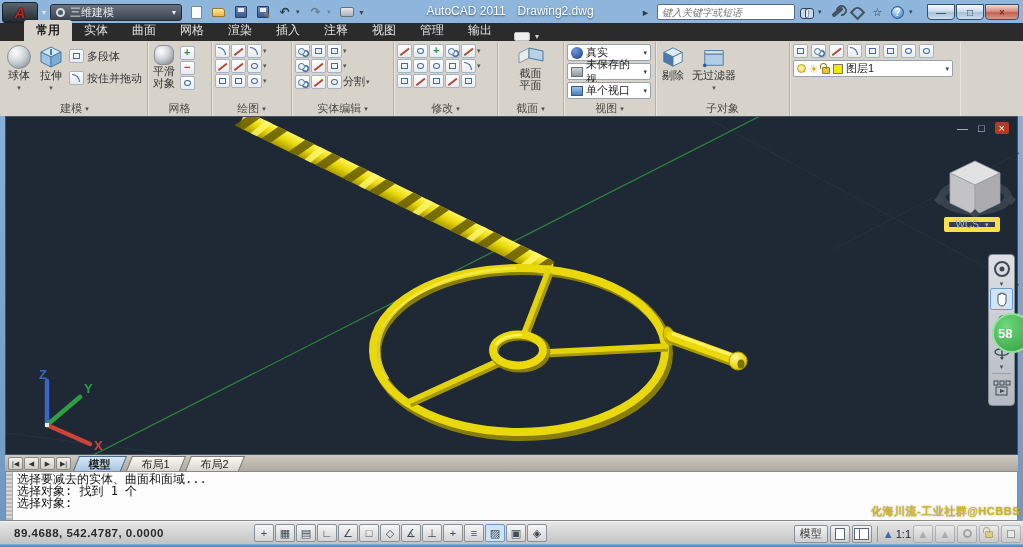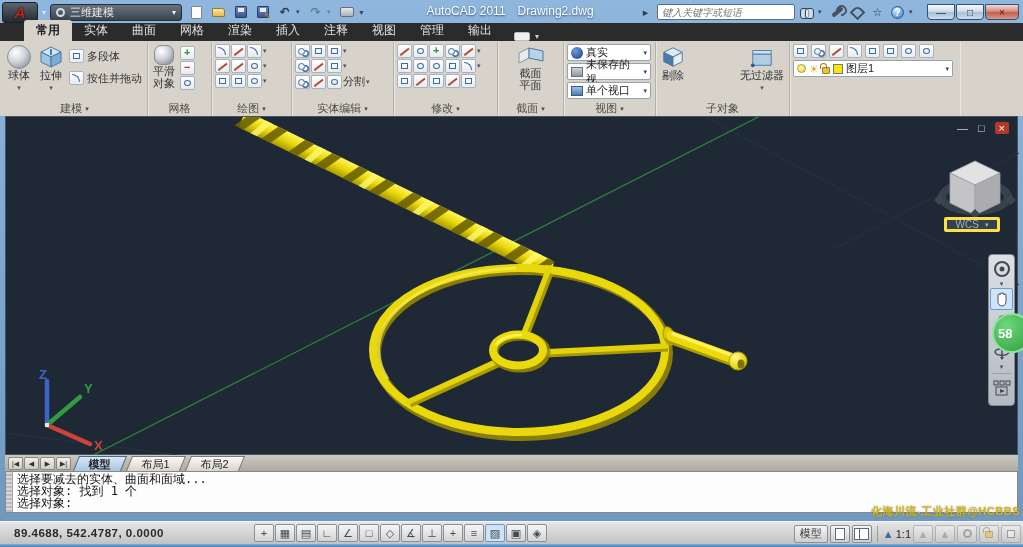--- a/index.html
+++ b/index.html
@@ -102,21 +102,21 @@
   .swatch { width:10px; height:10px; background:#f4e80a; border:1px solid #7a7a6a; }
   .cube-svg, .plane-svg, .giz-svg { display:block; }
 
   
   .canvas { position:absolute; top:116px; left:5px; width:1013px; height:339px; background:#1e2935;
             border:1px solid #46525e; }
   .canvas svg.scene { position:absolute; inset:0; }
   .cwin { position:absolute; top:5px; right:8px; display:flex; gap:10px; color:#cdd5dd; font-size:11px; align-items:center; }
   .cwin .cclose { background:#b03a28; border-radius:2px; padding:0 4px; color:#fff; }
   .wcsbtn { position:absolute; left:938px; top:100px; width:56px; height:15px; background:rgba(70,84,98,.55);
-            border:3px solid #fde047; border-radius:2px; color:#9fb2c2; font-size:10px;
+            border:5px solid #fde047; border-radius:2px; color:#9fb2c2; font-size:10px;
             display:flex; align-items:center; justify-content:center; gap:6px; }
   .wcsbtn .dd { font-size:7px; }
   .navbar { position:absolute; left:982px; top:137px; width:27px; height:152px; border:1px solid #848b93; border-radius:4px;
             background:linear-gradient(180deg,#dde0e4,#b4bac1); display:flex; flex-direction:column; align-items:center; padding:3px 0 2px; gap:1px; }
   .nitem { width:23px; height:22px; display:flex; align-items:center; justify-content:center; }
   .nitem.active { background:#cfe4f8; border:1px solid #6a9cd0; border-radius:2px; }
   .ndd { font-size:7px; color:#4a5058; line-height:6px; }
   .ndiv { width:19px; height:1px; background:#9aa0a8; margin:2px 0; }
   .badge58 { position:absolute; right:-15px; top:196px; width:40px; height:40px; border-radius:50%;
              background:radial-gradient(circle at 35% 30%, #6fd87c, #2e9e3e); border:2px solid #8fe49a;
@@ -127,21 +127,21 @@
            background:linear-gradient(#cdc9c1,#aeaaa2); display:flex; align-items:flex-end; padding-left:3px; gap:1px; }
   .lnav { width:15px; height:13px; margin-bottom:1px; background:linear-gradient(#f2f0ec,#cfccc4); border:1px solid #8a8a82;
           font-size:7px; display:flex; align-items:center; justify-content:center; color:#333; border-radius:2px; }
   .ltab { height:15px; padding:0 12px; display:flex; align-items:center; font-size:11px; color:#222;
           background:linear-gradient(#fbfaf7,#d8d4cc); border:1px solid #7a7a72; border-bottom:none;
           transform:skewX(-22deg); margin-left:4px; }
   .ltab span { transform:skewX(22deg); }
   .ltab.active { background:linear-gradient(#d8e8f6,#a8c6e2); border-color:#4a6a8e; font-weight:bold; }
 
   
-  .cmd { position:absolute; top:471px; left:5px; width:1013px; height:42px; background:#fdfdfd;
+  .cmd { position:absolute; top:471px; left:5px; width:1013px; height:50px; background:#fdfdfd;
          border:1px solid #888; display:flex; }
   .cmd-grip { width:7px; background:repeating-linear-gradient(#d8d8d8 0 2px, #b8b8b8 2px 4px); border-right:1px solid #aaa; }
   .cmd-body { flex:1; display:flex; flex-direction:column; font-family:"DejaVu Sans Mono","Liberation Mono",monospace;
               font-size:12px; color:#111; padding:1px 4px; }
   .cmd-hist { flex:1; line-height:12px; }
   .cmd-prompt { border-top:1px solid #999; line-height:13px; }
 
   
   .status { position:absolute; top:521px; left:0; right:0; height:23px;
             background:linear-gradient(#e6e6e6,#c2c2c2); border-top:1px solid #f6f6f6;
@@ -439,21 +439,21 @@
           </div>
         </div>
       </div>
       <div class="plabel">
         <span>视图</span>
           <span class="dd">▾</span>
       </div>
     </div>
 
     <div class="panel" style="width:134px">
-      <div class="pbody" style="justify-content:space-between">
+      <div class="pbody" style="justify-content:flex-start">
         <div class="bigbtn">
           <svg class="cube-svg" width="24" height="24" viewBox="0 0 26 24">
             <polygon points="13,2 23,7 13,12 3,7" fill="#dfeaf2" stroke="#4a7aa0"></polygon>
             <polygon points="3,7 13,12 13,22 3,17" fill="#4a7ab0" stroke="#4a7aa0"></polygon>
             <polygon points="13,12 23,7 23,17 13,22" fill="#e8eef4" stroke="#4a7aa0"></polygon>
           </svg>
           <span>剔除</span>
         </div>
         <div class="bigbtn">
           <svg class="cube-svg" width="24" height="24" viewBox="0 0 26 24">

